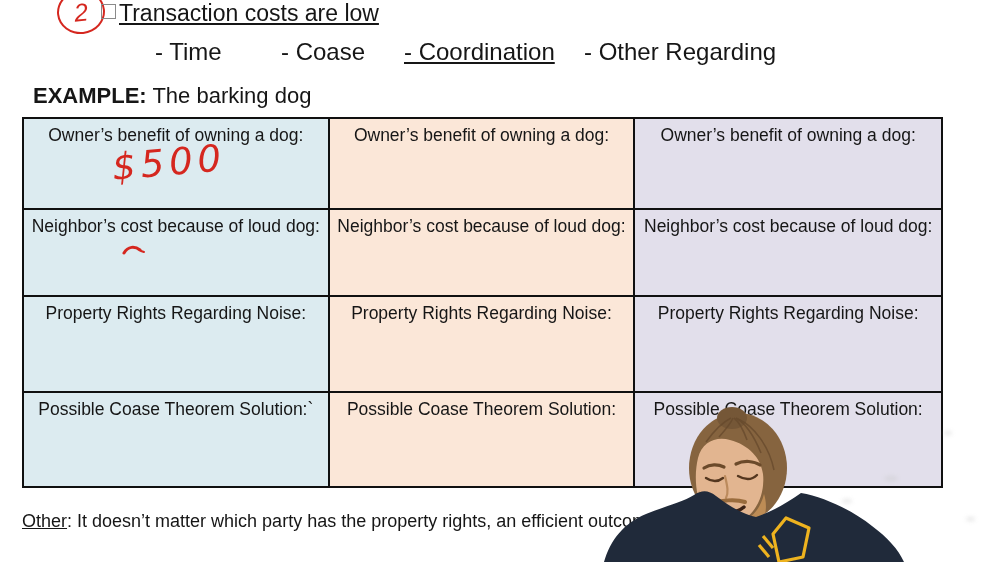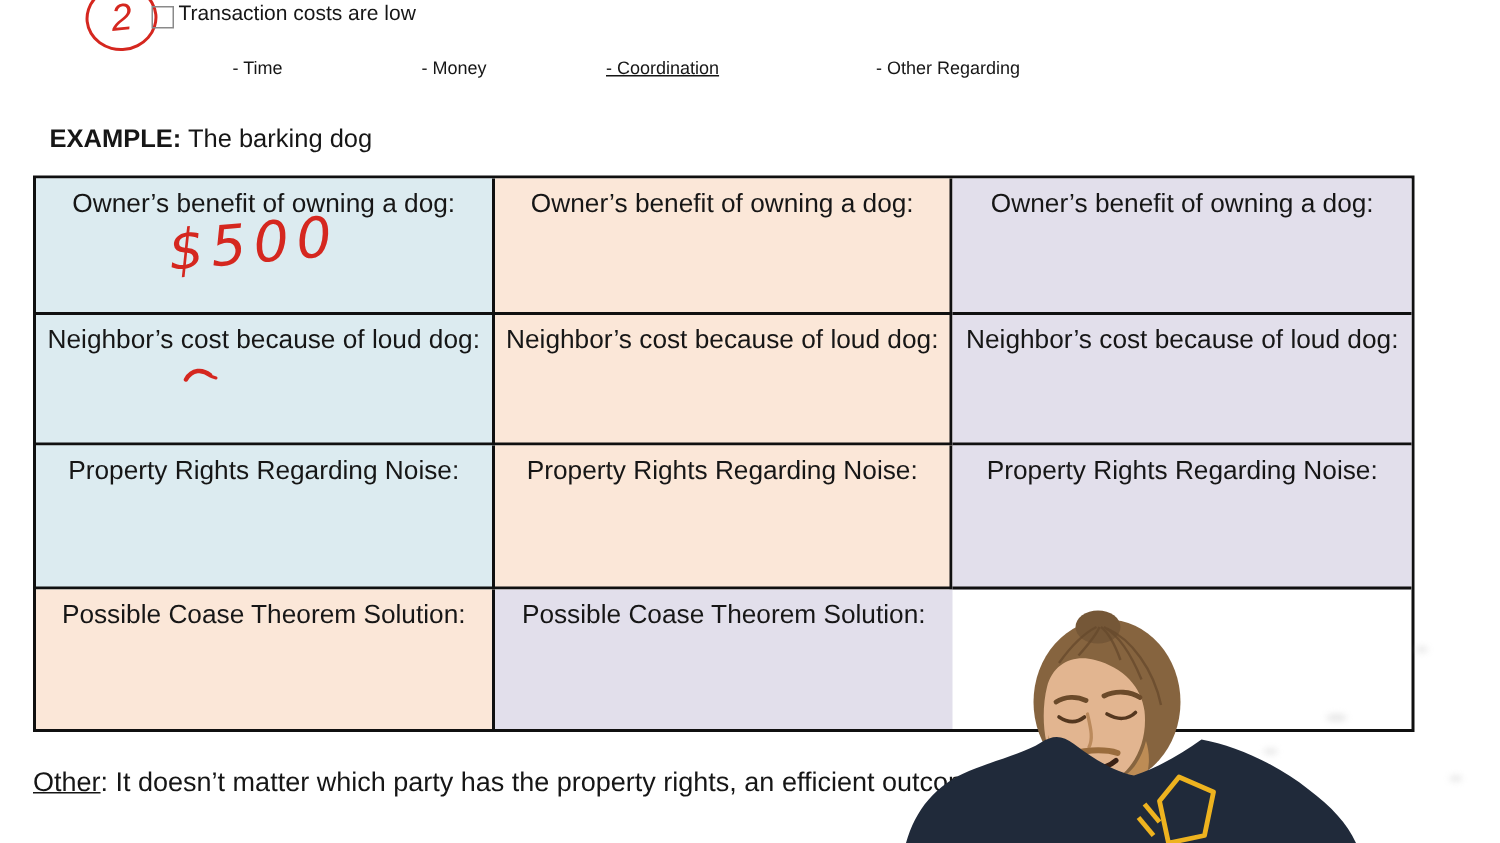--- a/index.html
+++ b/index.html
@@ -9,24 +9,24 @@
   }
   .abs{position:absolute;}
 
   
   .circle-2{
     left:57px;top:-10px;width:44px;height:40px;border:2.5px solid #d5271f;
     border-radius:50%;display:flex;align-items:center;justify-content:center;
     color:#d5271f;font-size:25px;font-style:italic;transform:rotate(-6deg);
   }
   .checkbox{left:101px;top:4px;width:13px;height:13px;border:1.6px solid #8a8a8a;background:transparent;}
-  .line-transaction{left:119px;top:0px;font-size:14px;}
-  .subitem{top:38px;font-size:12px;}
+  .line-transaction{left:119px;top:0px;font-size:23px;text-decoration:underline;}
+  .subitem{top:38px;font-size:24px;}
   .si0{left:155px;} .si1{left:281px;} .si2{left:404px;text-decoration:underline;} .si3{left:584px;}
-  .example-line{left:33px;top:83px;font-size:17px;}
+  .example-line{left:33px;top:83px;font-size:22px;}
   .example-line b{font-weight:bold;}
 
   
   .coase-table{
     left:22px;top:117px;width:921px;height:371px;box-sizing:border-box;
     border:2.5px solid #101010;display:grid;
     grid-template-columns:1fr 1fr 1fr;grid-template-rows:91px 87px 96px 1fr;
   }
   .cell{
     box-sizing:border-box;border-right:2px solid #101010;border-bottom:2px solid #101010;
@@ -59,21 +59,21 @@
 <body>
 
 <div class="abs circle-2">
   <span>2</span>
 </div>
 
 <div class="abs checkbox"></div>
 <div class="abs line-transaction">Transaction costs are low</div>
 
 <span class="abs subitem si0">- Time</span>
-<span class="abs subitem si1">- Money</span>
+<span class="abs subitem si1">- Coase</span>
 <span class="abs subitem si2">- Coordination</span>
 <span class="abs subitem si3">- Other Regarding</span>
 
 <div class="abs example-line">
   <b>EXAMPLE:</b>
   <span>The barking dog</span>
 </div>
 
 <div class="abs coase-table">
 
@@ -105,20 +105,23 @@
   <div class="cell c0">
     <span>Property Rights Regarding Noise:</span>
   </div>
   <div class="cell c1">
     <span>Property Rights Regarding Noise:</span>
   </div>
   <div class="cell c2 lastcol">
     <span>Property Rights Regarding Noise:</span>
   </div>
 
+  <div class="cell c0 lastrow">
+    <span>Possible Coase Theorem Solution:`</span>
+  </div>
   <div class="cell c1 lastrow">
     <span>Possible Coase Theorem Solution:</span>
   </div>
   <div class="cell c2 lastcol lastrow">
     <span>Possible Coase Theorem Solution:</span>
   </div>
 </div>
 
 <div class="abs note-line">
   <span class="u">Other</span><span>: It doesn’t matter which party has the property rights, an efficient outcome is s</span>

